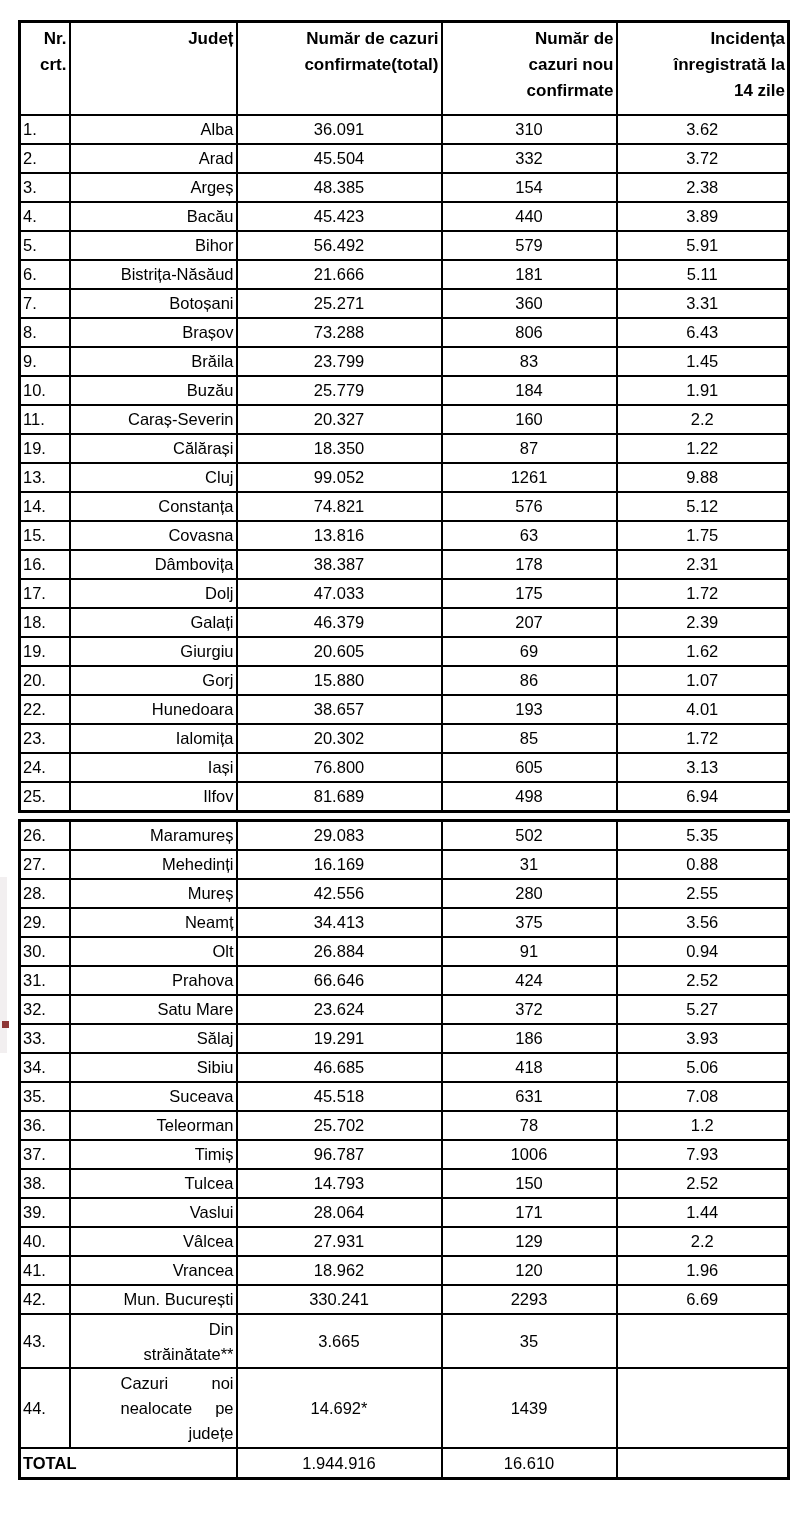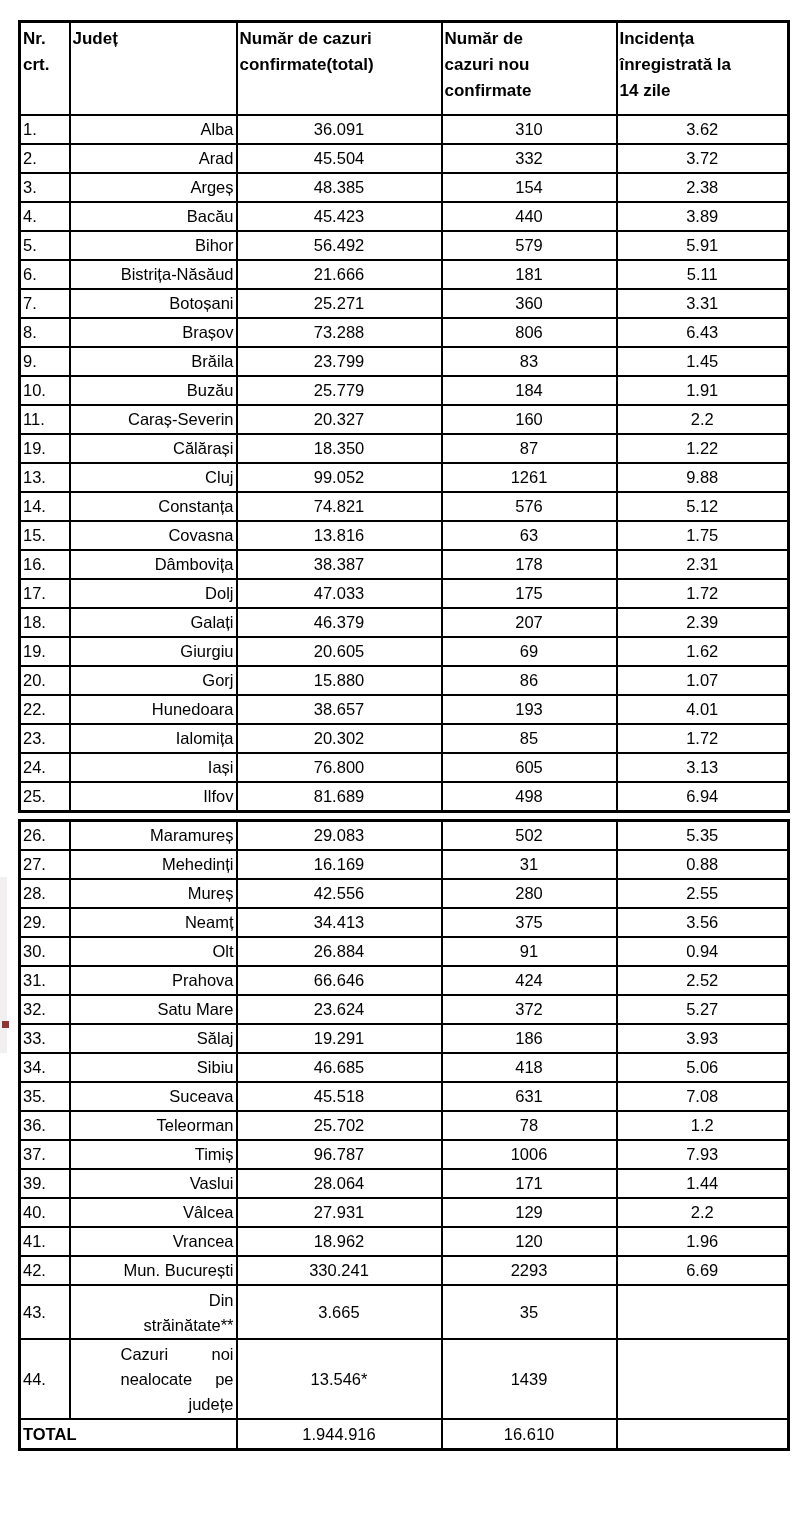--- a/index.html
+++ b/index.html
@@ -36,21 +36,21 @@
   table.cases th,
   table.cases td {
     border: 2px solid #000000;
     overflow: hidden;
   }
 
   
   table.cases th {
     font-size: 17px;
     font-weight: bold;
-    text-align: left;
+    text-align: right;
     vertical-align: top;
     line-height: 26px;
     padding: 3px 2px 4px 2px;
     white-space: pre-line;
     height: 84px;
   }
 
   
   table.cases td {
     font-size: 16.5px;
@@ -406,20 +406,27 @@
     <td class="c-num">1.2</td>
   </tr>
         <tr>
     <td class="c-nr">37.</td>
     <td class="c-judet">Timiș</td>
     <td class="c-num">96.787</td>
     <td class="c-num">1006</td>
     <td class="c-num">7.93</td>
   </tr>
         <tr>
+    <td class="c-nr">38.</td>
+    <td class="c-judet">Tulcea</td>
+    <td class="c-num">14.793</td>
+    <td class="c-num">150</td>
+    <td class="c-num">2.52</td>
+  </tr>
+        <tr>
     <td class="c-nr">39.</td>
     <td class="c-judet">Vaslui</td>
     <td class="c-num">28.064</td>
     <td class="c-num">171</td>
     <td class="c-num">1.44</td>
   </tr>
         <tr>
     <td class="c-nr">40.</td>
     <td class="c-judet">Vâlcea</td>
     <td class="c-num">27.931</td>
@@ -456,21 +463,21 @@
             <div class="jline just">
               <span>Cazuri</span>
               <span>noi</span>
             </div>
             <div class="jline just">
               <span>nealocate</span>
               <span>pe</span>
             </div>
             <div class="jline"><span>județe</span></div>
           </td>
-    <td class="c-num v-bottom">13.546*</td>
+    <td class="c-num v-bottom">14.692*</td>
     <td class="c-num v-bottom">1439</td>
     <td class="c-num"></td>
   </tr>
       </tbody>
     <tbody>
       <tr class="total-row">
         <td class="c-total-label" colspan="2">TOTAL</td>
         <td class="c-num">1.944.916</td>
         <td class="c-num">16.610</td>
         <td class="c-num"></td>

